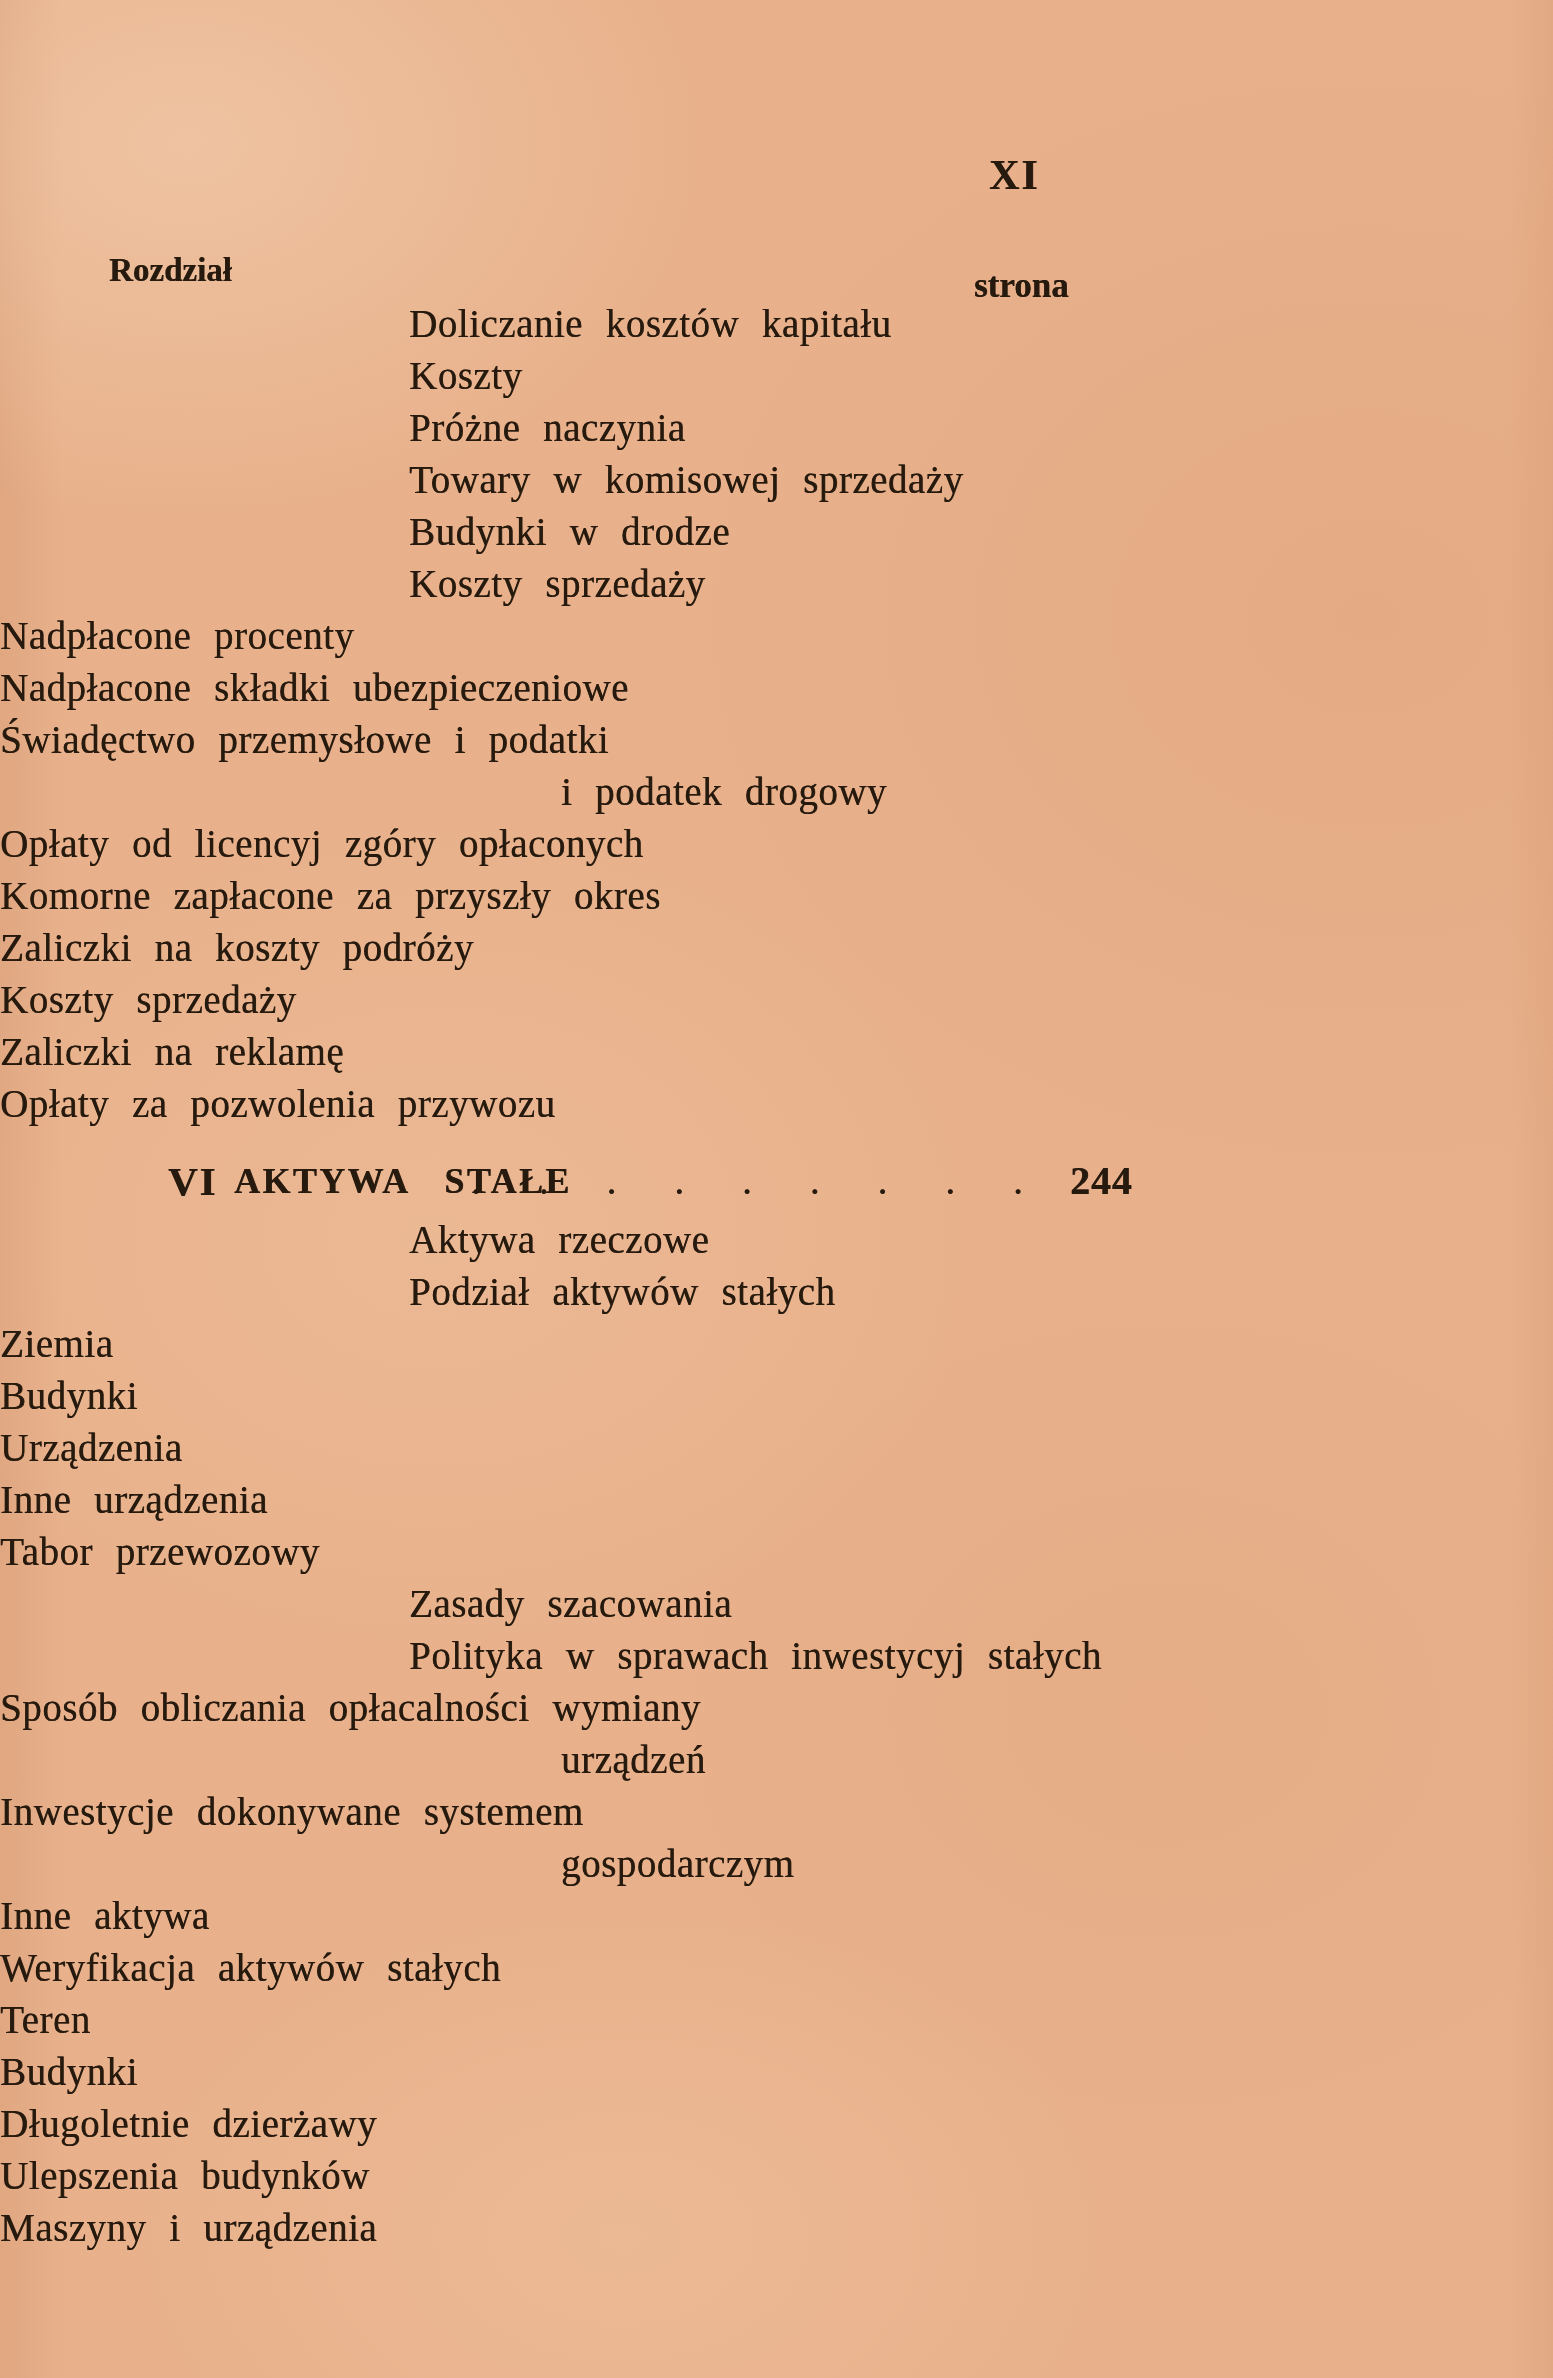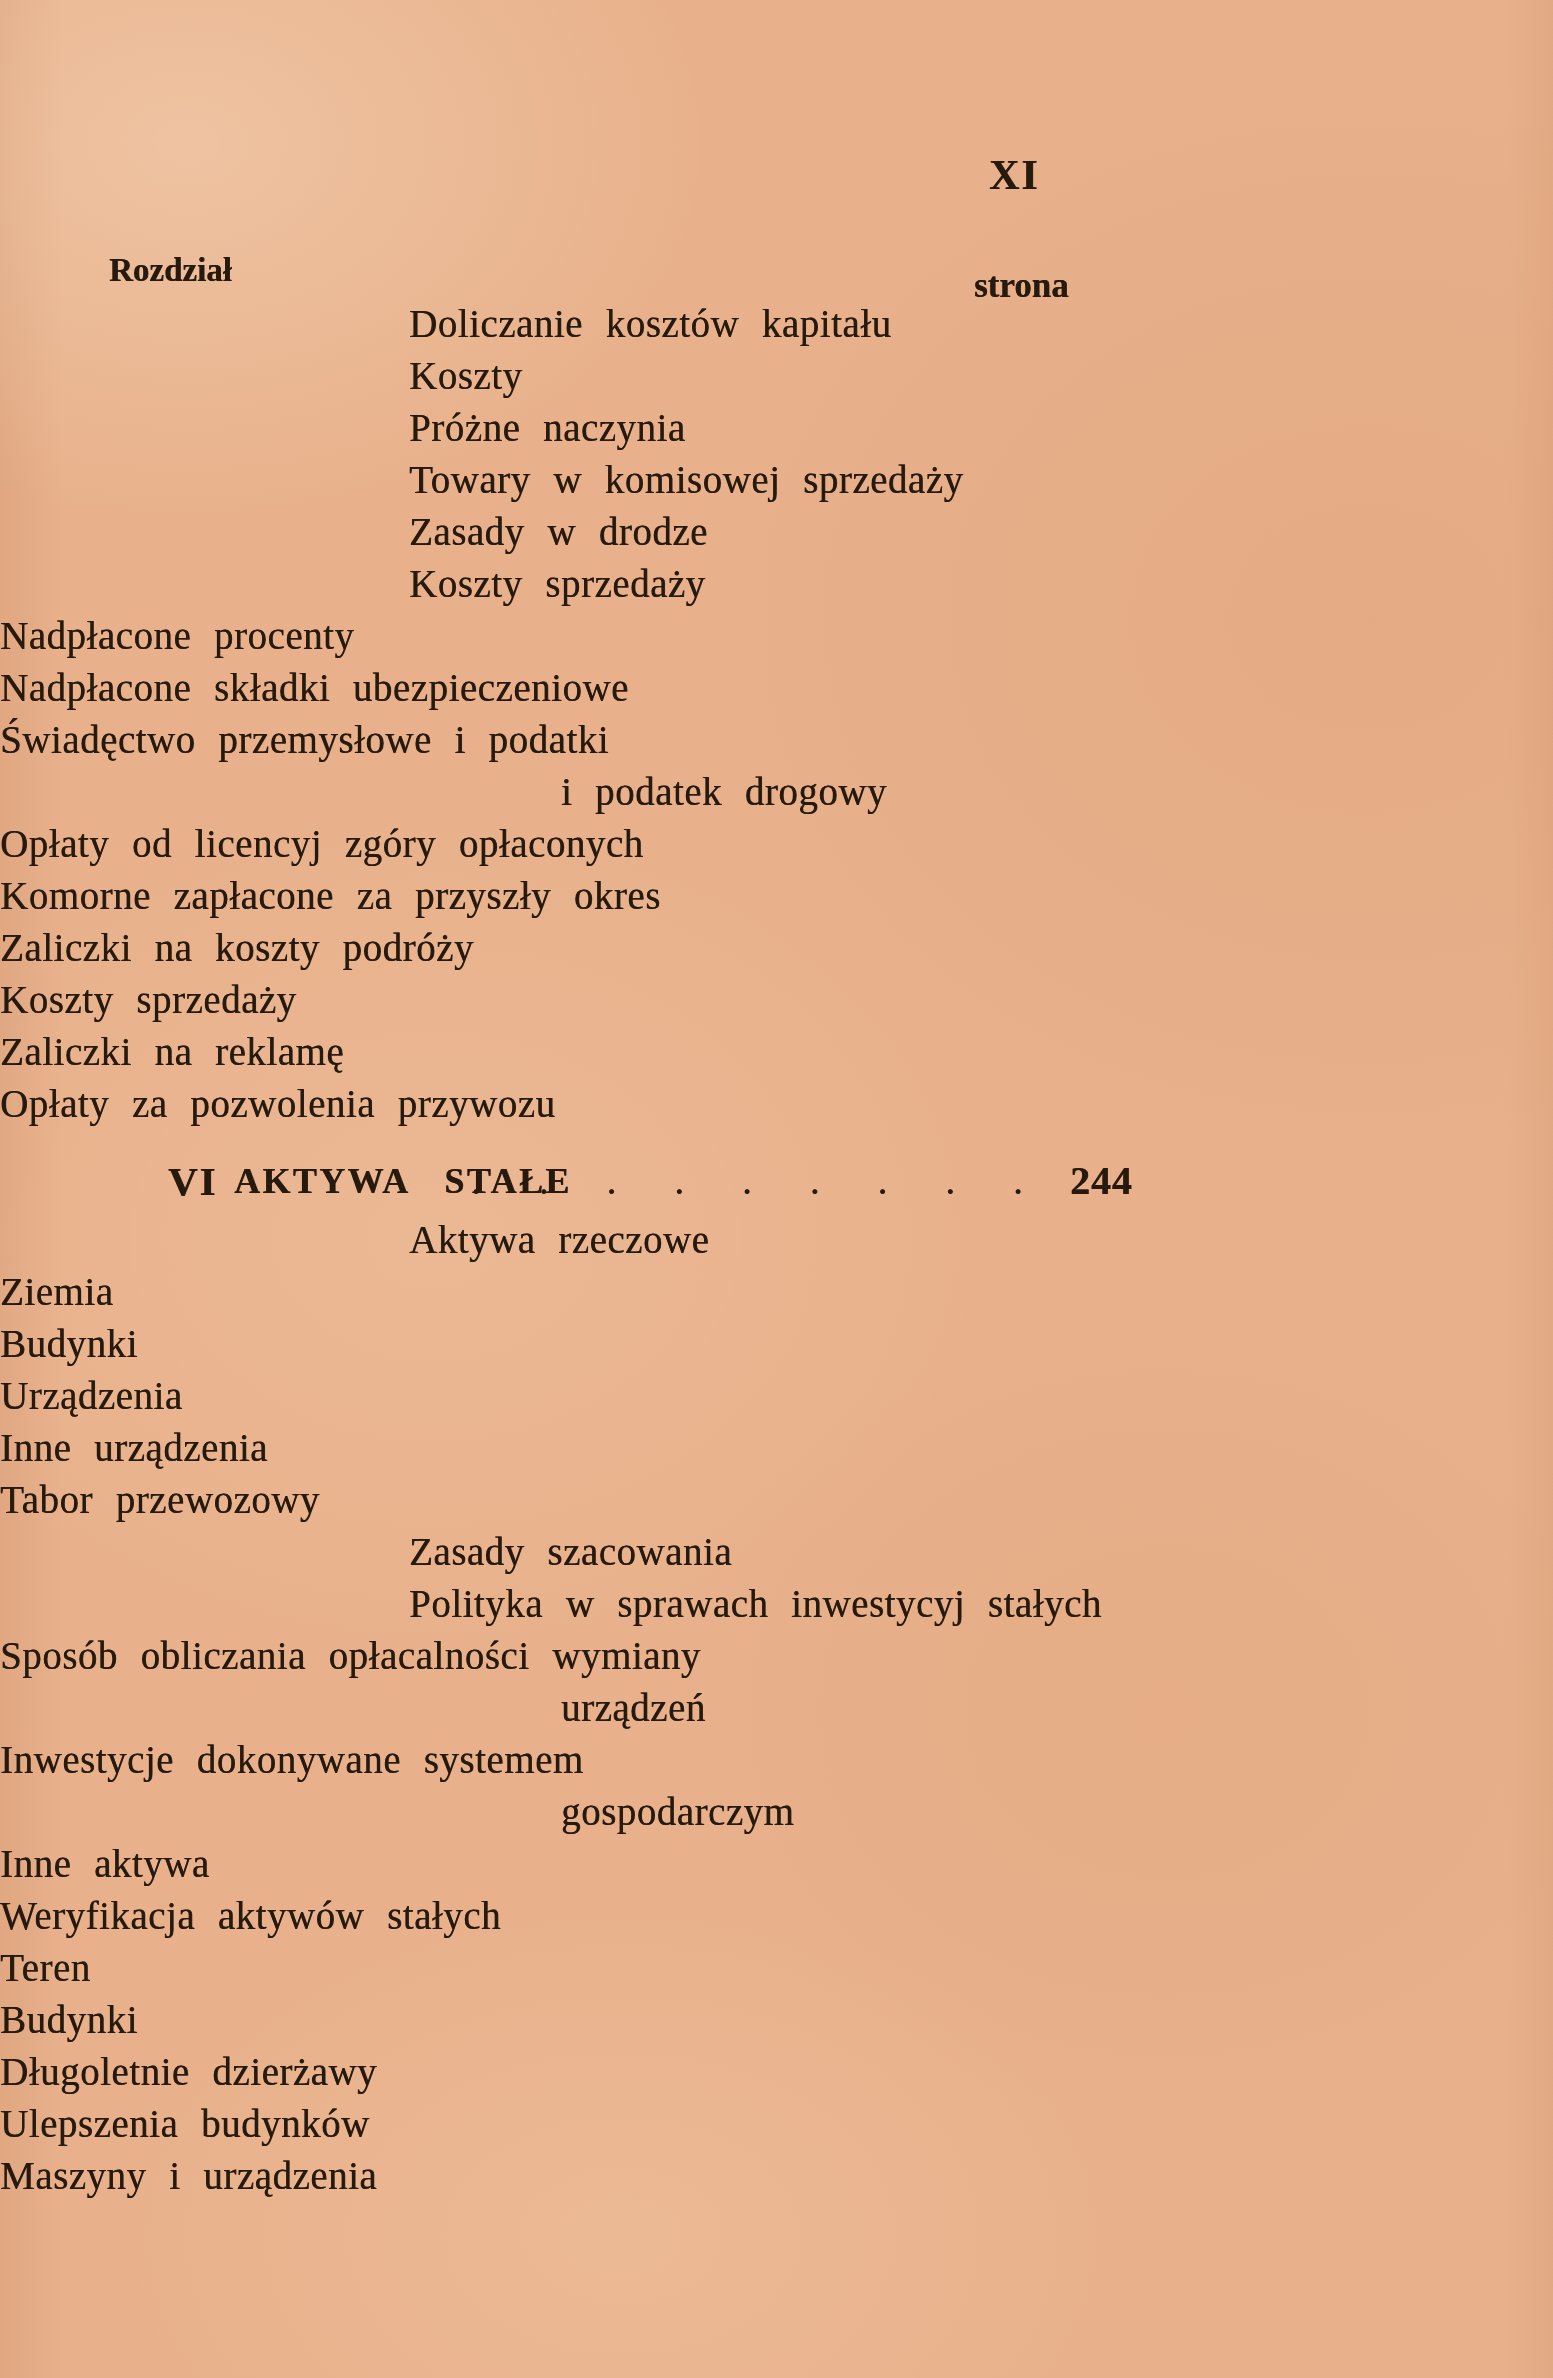--- a/index.html
+++ b/index.html
@@ -41,39 +41,40 @@
 
 <div class="paper">
   <div class="page-roman ink">XI</div>
   <div class="hdr-left ink">Rozdział</div>
   <div class="hdr-right ink">strona</div>
   <div class="toc">
       <div class="row level-1"><span class="entry-text ink">Doliczanie kosztów kapitału</span></div>
       <div class="row level-1"><span class="entry-text ink">Koszty</span></div>
       <div class="row level-1"><span class="entry-text ink">Próżne naczynia</span></div>
       <div class="row level-1"><span class="entry-text ink">Towary w komisowej sprzedaży</span></div>
-      <div class="row level-1"><span class="entry-text ink">Zasady w drodze</span></div>
+      <div class="row level-1"><span class="entry-text ink">Budynki w drodze</span></div>
       <div class="row level-1"><span class="entry-text ink">Koszty sprzedaży</span></div>
       <div class="row level-2"><span class="entry-text ink">Nadpłacone procenty</span></div>
       <div class="row level-2"><span class="entry-text ink">Nadpłacone składki ubezpieczeniowe</span></div>
       <div class="row level-2"><span class="entry-text ink">Świadęctwo przemysłowe i podatki</span></div>
       <div class="row level-3"><span class="entry-text ink">i podatek drogowy</span></div>
       <div class="row level-2"><span class="entry-text ink">Opłaty od licencyj zgóry opłaconych</span></div>
       <div class="row level-2"><span class="entry-text ink">Komorne zapłacone za przyszły okres</span></div>
       <div class="row level-2"><span class="entry-text ink">Zaliczki na koszty podróży</span></div>
       <div class="row level-2"><span class="entry-text ink">Koszty sprzedaży</span></div>
       <div class="row level-2"><span class="entry-text ink">Zaliczki na reklamę</span></div>
       <div class="row level-2"><span class="entry-text ink">Opłaty za pozwolenia przywozu</span></div>
       <div class="row chapter-row">
         <span class="chapter-number ink">VI</span>
         <span class="chapter-title ink">AKTYWA STAŁE</span>
         <span class="chapter-dots ink">..........</span>
         <span class="chapter-page ink">244</span>
       </div>
       <div class="row level-1"><span class="entry-text ink">Aktywa rzeczowe</span></div>
+      <div class="row level-1"><span class="entry-text ink">Podział aktywów stałych</span></div>
       <div class="row level-2"><span class="entry-text ink">Ziemia</span></div>
       <div class="row level-2"><span class="entry-text ink">Budynki</span></div>
       <div class="row level-2"><span class="entry-text ink">Urządzenia</span></div>
       <div class="row level-2"><span class="entry-text ink">Inne urządzenia</span></div>
       <div class="row level-2"><span class="entry-text ink">Tabor przewozowy</span></div>
       <div class="row level-1"><span class="entry-text ink">Zasady szacowania</span></div>
       <div class="row level-1"><span class="entry-text ink">Polityka w sprawach inwestycyj stałych</span></div>
       <div class="row level-2"><span class="entry-text ink">Sposób obliczania opłacalności wymiany</span></div>
       <div class="row level-3"><span class="entry-text ink">urządzeń</span></div>
       <div class="row level-2"><span class="entry-text ink">Inwestycje dokonywane systemem</span></div>

